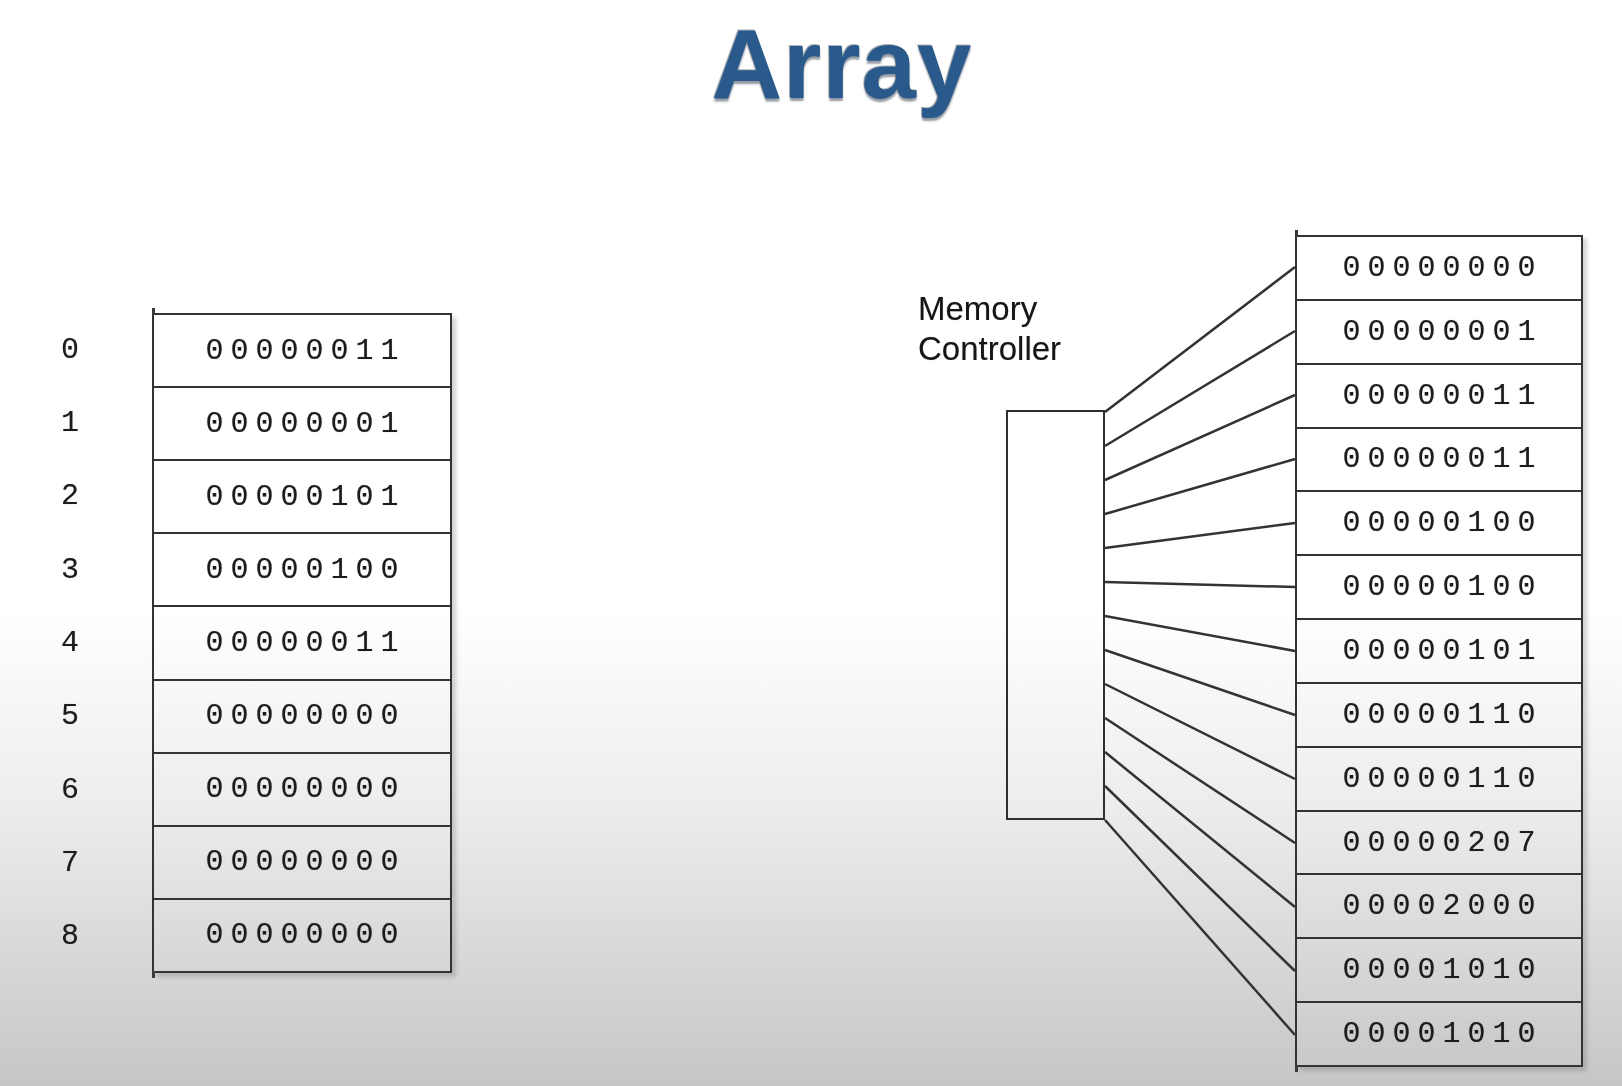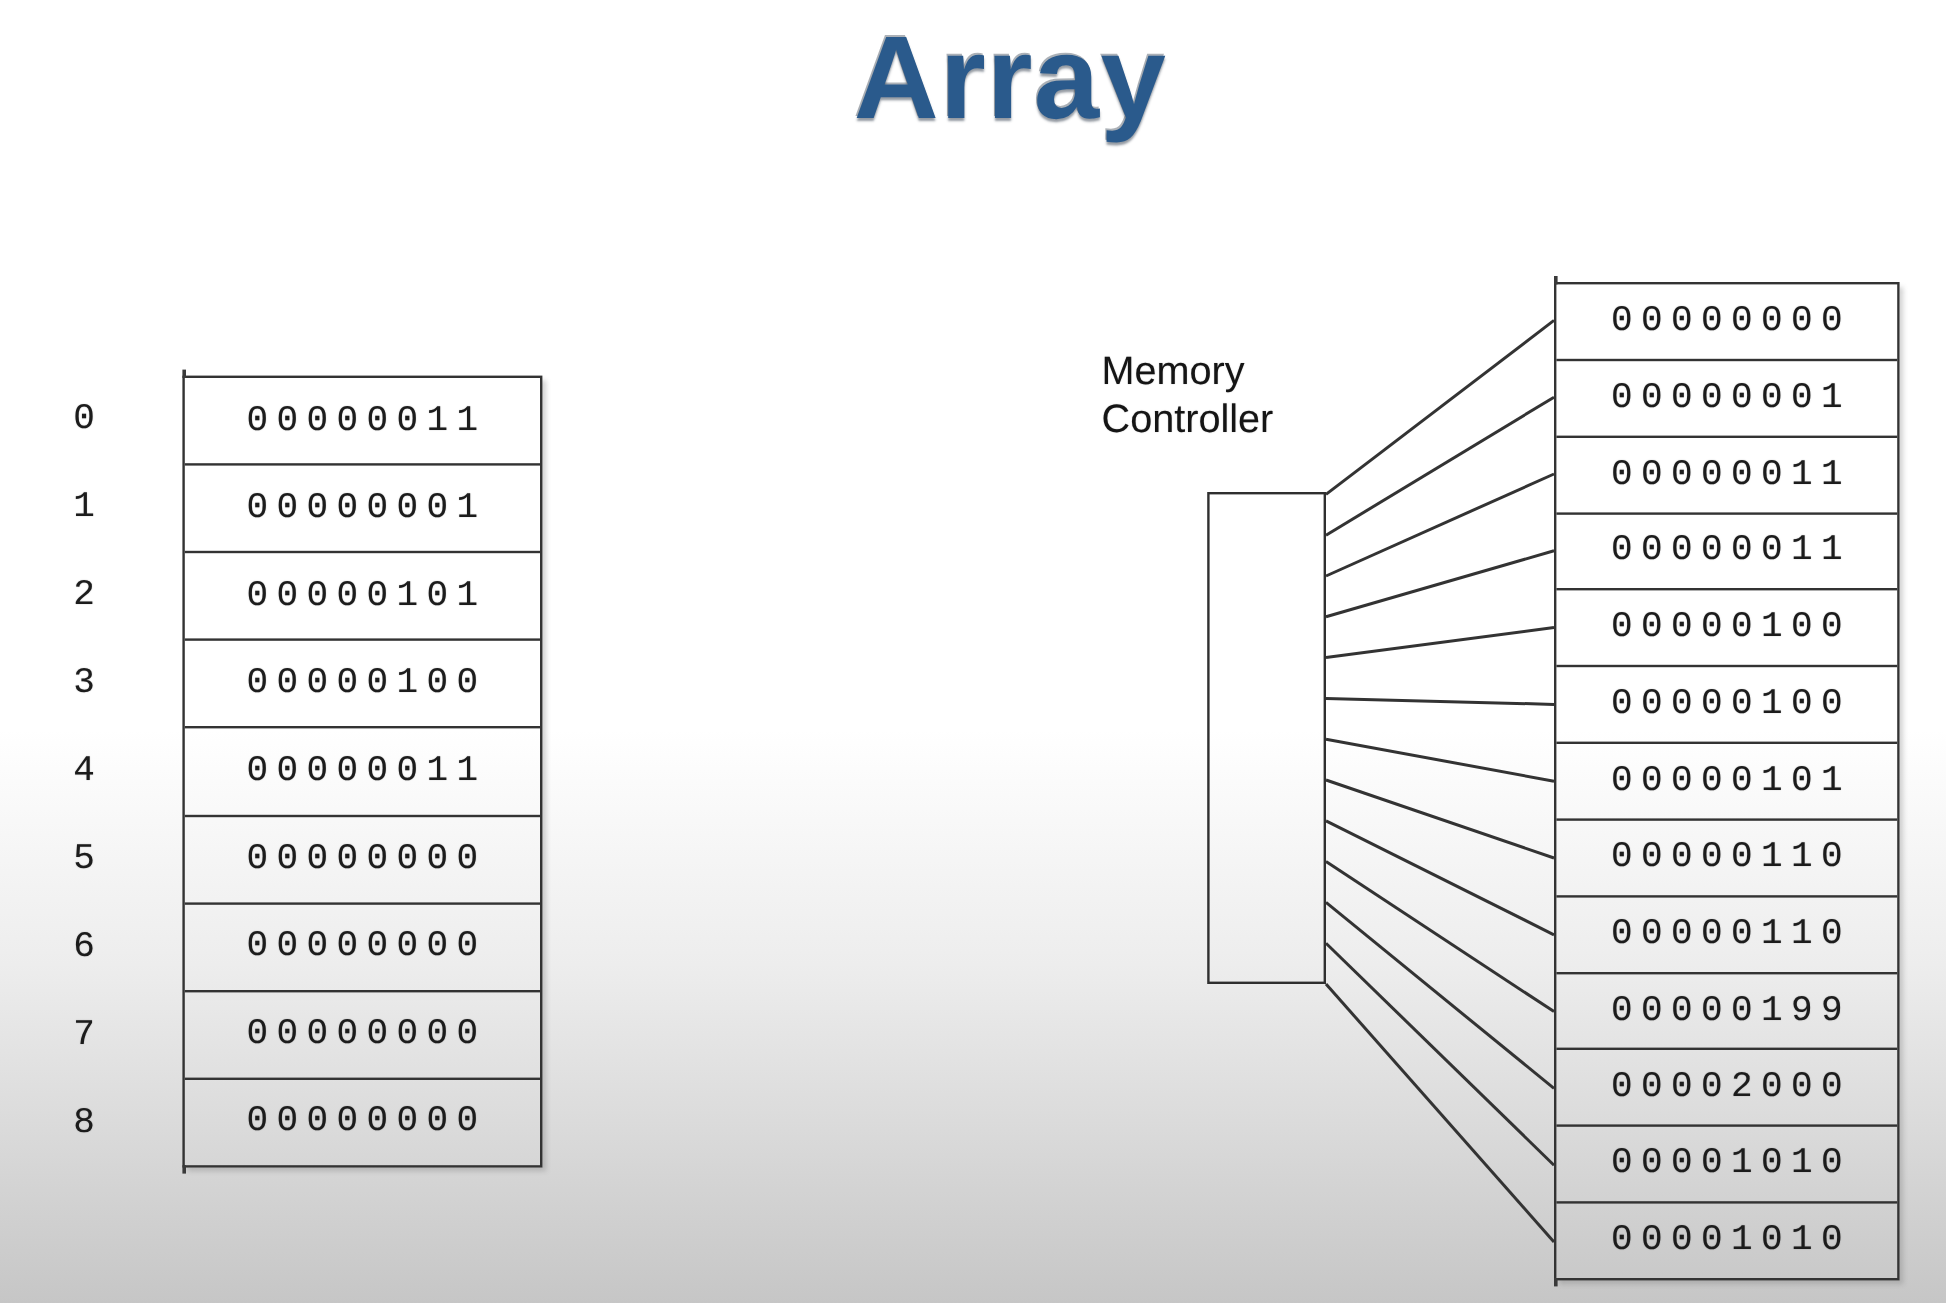--- a/index.html
+++ b/index.html
@@ -153,19 +153,19 @@
   <div class="array-table right">
       <div class="cell">00000000</div>
       <div class="cell">00000001</div>
       <div class="cell">00000011</div>
       <div class="cell">00000011</div>
       <div class="cell">00000100</div>
       <div class="cell">00000100</div>
       <div class="cell">00000101</div>
       <div class="cell">00000110</div>
       <div class="cell">00000110</div>
-      <div class="cell">00000199</div>
+      <div class="cell">00000207</div>
       <div class="cell">00002000</div>
       <div class="cell">00001010</div>
       <div class="cell">00001010</div>
     </div>
 
 </div>
 
 </body></html>

